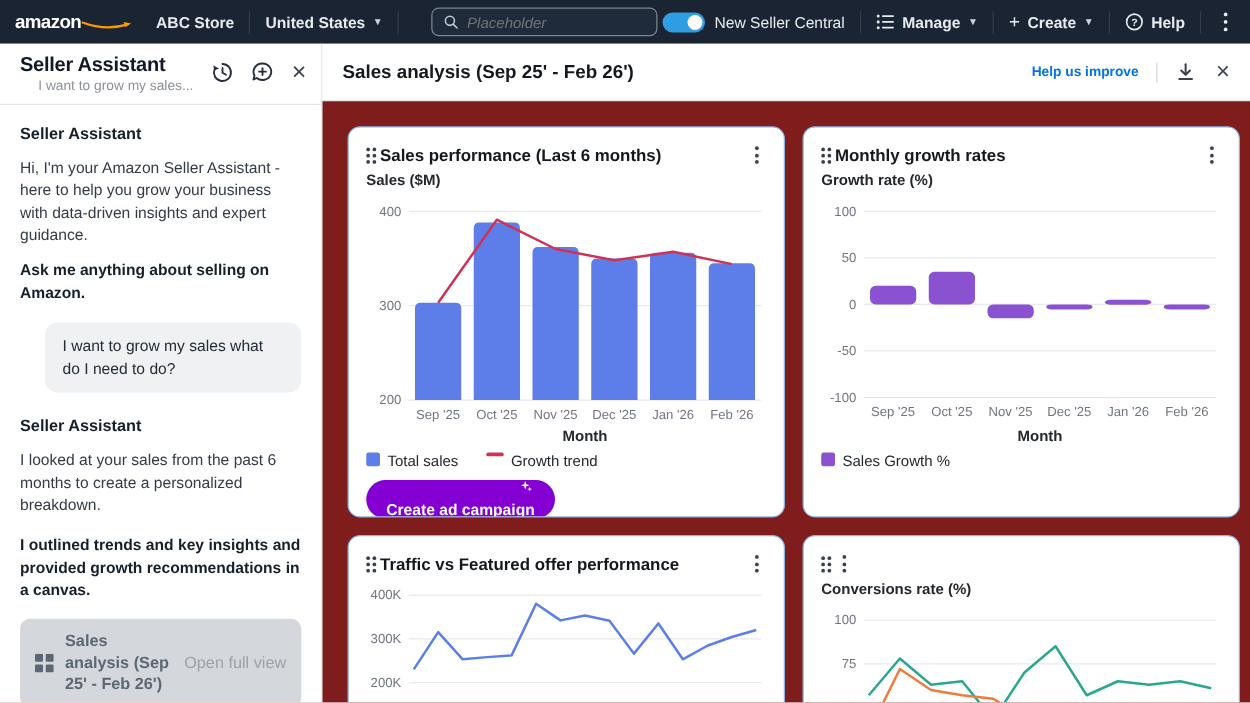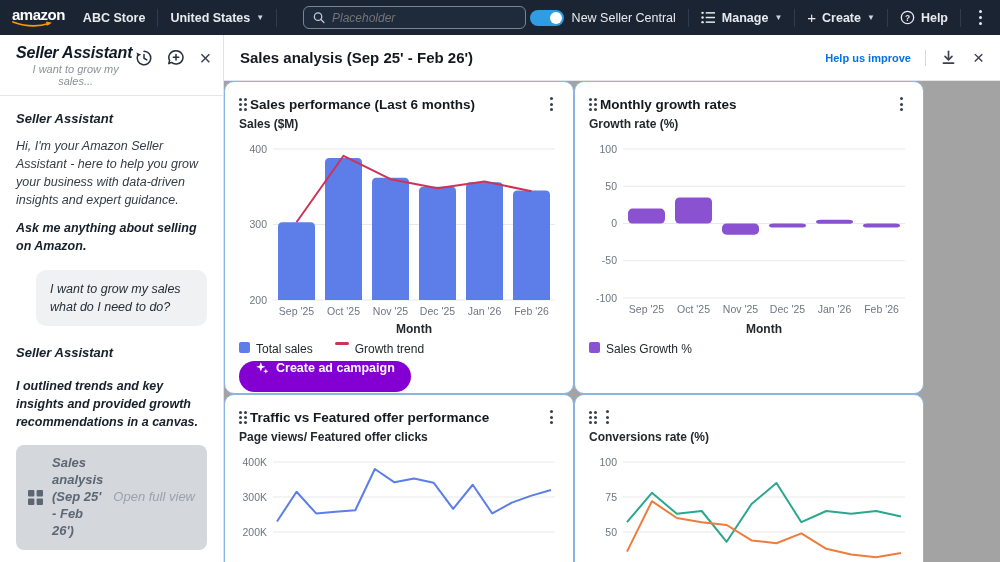--- a/index.html
+++ b/index.html
@@ -2,39 +2,39 @@
 <html><head>
 <meta charset="utf-8">
 <style>
   * { margin:0; padding:0; box-sizing:border-box; }
   html,body { width:1000px; height:562px; overflow:hidden; font-family:"Liberation Sans", sans-serif; background:#fff; }
   .page { width:1000px; height:562px; display:flex; flex-direction:column; }
 
   
   .topbar { height:35px; background:#1a2433; color:#eef0f2; display:flex; align-items:center; padding:0 12px; flex-shrink:0; font-size:12.5px; }
   .topbar .vdiv { width:1px; height:18px; background:#43506033; background:#445060; opacity:.55; margin:0 12px; flex-shrink:0; }
-  .logo-wrap { display:flex; flex-direction:column; align-items:flex-start; margin-right:18px; cursor:pointer; }
+  .logo-wrap { display:flex; align-items:flex-end; margin-right:18px; cursor:pointer; }
   .logo-text { font-weight:bold; font-size:15px; letter-spacing:-.5px; line-height:13px; color:#fff; }
   .tb-item { display:flex; align-items:center; gap:6px; font-weight:bold; color:#e8ebee; white-space:nowrap; cursor:pointer; }
   .caret { font-size:8px; color:#cfd5db; }
   .badge { background:#008a21; color:#fff; font-size:11px; font-weight:bold; padding:2.5px 9px; border-radius:10px; }
   .searchbox { display:flex; align-items:center; gap:7px; border:1px solid #7b8591; border-radius:6px; height:23px; width:238px; padding:0 9px; margin:0 4px; background:#1f2a3a; }
   .searchbox input { background:transparent; border:none; outline:none; color:#c3cad2; font-style:italic; font-size:12px; width:100%; font-family:"Liberation Sans",sans-serif; }
   .toggle { width:34px; height:16px; border-radius:9px; background:#2f9de2; position:relative; cursor:pointer; flex-shrink:0; }
   .toggle .knob { position:absolute; right:2px; top:2px; width:12px; height:12px; border-radius:50%; background:#fff; }
   .spacer { flex:1; }
   .kebab, .kebab-dark { display:inline-flex; flex-direction:column; gap:3px; padding:4px 6px; cursor:pointer; }
   .kebab i, .kebab-dark i { width:3px; height:3px; border-radius:50%; background:#e8ebee; display:block; }
   .kebab-dark i { background:#3c4450; background:#39414d; }
 
   
   .body-row { flex:1; display:flex; min-height:0; }
 
   
-  .sidebar { width:224px; flex-shrink:0; background:#fff; border-right:1px solid #dfe2e6; display:flex; flex-direction:column;font-style:italic; }
+  .sidebar { width:258px; flex-shrink:0; background:#fff; border-right:1px solid #dfe2e6; display:flex; flex-direction:column; }
   .sb-head { padding:9px 12px 8px 16px; border-bottom:1px solid #e4e6e9; display:flex; align-items:flex-start; }
   .sb-head-text { flex:1; }
   .sb-title { font-size:16px; font-weight:bold; color:#111827; letter-spacing:-.2px; }
   .sb-sub { font-size:11px; color:#8b9198; margin-top:1px;text-align:center; }
   .sb-icons { display:flex; align-items:center; gap:14px; margin-top:4px; }
   .icon-btn { cursor:pointer; display:inline-flex; align-items:center; justify-content:center; }
   .sb-body { padding:14px 16px; font-size:12.5px; color:#2b3publications440; color:#2b3440; line-height:1.45; overflow:hidden; }
   .sb-h { font-weight:bold; color:#16202b; font-size:13px; margin-bottom:8px; }
   .sb-p { color:#333c46; margin-bottom:10px; }
   .sb-b { font-weight:bold; color:#16202b; margin-bottom:14px; }
@@ -45,36 +45,36 @@
 
   
   .main { flex:1; display:flex; flex-direction:column; min-width:0; }
   .main-head { height:46px; background:#fff; border-bottom:1px solid #e3e5e8; display:flex; align-items:center; padding:0 16px; flex-shrink:0; }
   .main-title { font-size:15px; font-weight:bold; color:#14191f; flex:1; }
   .help-link { color:#0073e6; font-weight:bold; font-size:11px; cursor:pointer; margin-right:14px; }
   .mh-div { width:1px; height:16px; background:#d4d8dc; margin-right:14px; }
   .mh-icon { cursor:pointer; margin-right:16px; display:inline-flex; }
   .close-x { font-size:19px; color:#39414d; cursor:pointer; line-height:1; }
 
-  .canvas { flex:1; background:#a3a3a3; padding:0; display:grid; grid-template-columns:350px 350px; grid-auto-rows:313px; overflow:hidden; }
+  .canvas { flex:1; background:#7f1d1d; padding:20px; display:grid; grid-template-columns:350px 350px; grid-auto-rows:313px; gap:14px; overflow:hidden; }
   .card { background:#fff; border:1.5px solid #8ab4e4; border-radius:10px; padding:9px 14px 12px 14px; display:flex; flex-direction:column; overflow:hidden; }
   .card-head { display:flex; align-items:center; gap:8px; height:26px; flex-shrink:0; }
   .drag-dots { width:3px; height:3px; border-radius:50%; background:#39414d; box-shadow:5px 0 0 #39414d, 0 5px 0 #39414d, 5px 5px 0 #39414d, 0 10px 0 #39414d, 5px 10px 0 #39414d; margin-bottom:10px; cursor:grab; flex-shrink:0; }
   .card-title { font-size:13.5px; font-weight:bold; color:#14191f; flex:1; }
   .card-sub { font-size:12px; font-weight:bold; color:#23282d; height:20px; flex-shrink:0; }
   svg.chart { display:block; width:322px; flex-shrink:0; }
   svg.chart .tick { font:10.5px "Liberation Sans",sans-serif; fill:#6f7680; }
   svg.chart .xlab { font:10.5px "Liberation Sans",sans-serif; fill:#6f7680; }
   svg.chart .axtitle { font:bold 12px "Liberation Sans",sans-serif; fill:#23282d; }
   .legend { display:flex; align-items:center; gap:22px; height:24px; flex-shrink:0; }
   .legend-item { display:flex; align-items:flex-start; gap:6px; font-size:12px; color:#23282d; }
   .sw-square { width:11px; height:11px; border-radius:2px; }
   .sw-line { width:14px; height:3px; border-radius:2px; }
   .btn-row { margin-top:auto; }
-  .ai-btn { display:inline-flex; align-items:flex-start; gap:7px; background:#8400d2; color:#fff; font-weight:bold; font-size:12.5px; border:none; border-radius:16px; height:31px; padding:0 16px; cursor:pointer; font-family:"Liberation Sans",sans-serif; }
+  .ai-btn { display:inline-flex; align-items:flex-end; gap:7px; background:#8400d2; color:#fff; font-weight:bold; font-size:12.5px; border:none; border-radius:16px; height:31px; padding:0 16px; cursor:pointer; font-family:"Liberation Sans",sans-serif;flex-direction:column; }
 </style>
 </head>
 <body>
 
 <div class="page">
 
   <div class="topbar">
     <div class="logo-wrap">
       <span class="logo-text">amazon</span>
       <svg width="42" height="7" viewBox="0 0 42 7">
@@ -161,20 +161,21 @@
           </span>
           <span class="icon-btn close-x" style="font-size:20px;">×</span>
         </div>
       </div>
       <div class="sb-body">
         <div class="sb-h">Seller Assistant</div>
         <div class="sb-p">Hi, I'm your Amazon Seller Assistant - here to help you grow your business with data-driven insights and expert guidance.</div>
         <div class="sb-b">Ask me anything about selling on Amazon.</div>
         <div class="bubble">I want to grow my sales what do I need to do?</div>
         <div class="sb-h">Seller Assistant</div>
+        <div class="sb-p">I looked at your sales from the past 6 months to create a personalized breakdown.</div>
         <div class="sb-b" style="margin-top:14px;">I outlined trends and key insights and provided growth recommendations in a canvas.</div>
         <div class="canvas-card">
           <svg width="15" height="15" viewBox="0 0 15 15">
               <rect x="0" y="0" width="6.4" height="6.4" rx="1" fill="#5d6773"></rect>
               <rect x="8.6" y="0" width="6.4" height="6.4" rx="1" fill="#5d6773"></rect>
               <rect x="0" y="8.6" width="6.4" height="6.4" rx="1" fill="#5d6773"></rect>
               <rect x="8.6" y="8.6" width="6.4" height="6.4" rx="1" fill="#5d6773"></rect>
             </svg>
           <span class="canvas-card-title">Sales analysis (Sep 25' - Feb 26')</span>
           <span class="canvas-card-action">Open full view</span>
@@ -300,21 +301,20 @@
         <div class="card">
           <div class="card-head">
             <span class="drag-dots"></span>
             <span class="card-title">Traffic vs Featured offer performance</span>
             <span class="kebab-dark kebab" style="gap:2.5px;">
                 <i style="background:#39414d"></i>
                 <i style="background:#39414d"></i>
                 <i style="background:#39414d"></i>
               </span>
           </div>
-          <div class="card-sub">Page views/ Featured offer clicks</div>
           <svg class="chart" height="235" viewBox="0 0 322 235">
               <line x1="34" x2="316" y1="12" y2="12" stroke="#e8e9ec" stroke-width="1"></line>
               <text class="tick" x="28" y="15.5" text-anchor="end">400K</text>
               <line x1="34" x2="316" y1="47" y2="47" stroke="#e8e9ec" stroke-width="1"></line>
               <text class="tick" x="28" y="50.5" text-anchor="end">300K</text>
               <line x1="34" x2="316" y1="82" y2="82" stroke="#e8e9ec" stroke-width="1"></line>
               <text class="tick" x="28" y="85.5" text-anchor="end">200K</text>
               <line x1="34" x2="316" y1="117" y2="117" stroke="#e8e9ec" stroke-width="1"></line>
               <text class="tick" x="28" y="120.5" text-anchor="end">100K</text>
               <polyline points="38,71.5 57.57142857142857,41.75 77.14285714285714,63.45 96.71428571428572,61.7 116.28571428571429,60.3 135.85714285714286,19 155.42857142857144,32.3 175,28.45 194.57142857142858,32.65 214.14285714285717,58.9 233.71428571428572,34.75 253.2857142857143,63.45 272.8571428571429,52.6 292.42857142857144,45.6 312,40" fill="none" stroke="#5b7ee8" stroke-width="2" stroke-linejoin="round"></polyline>

